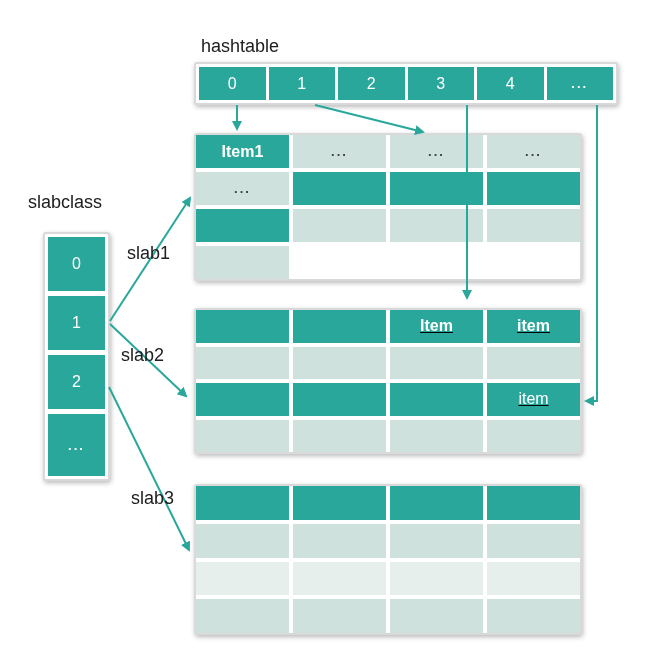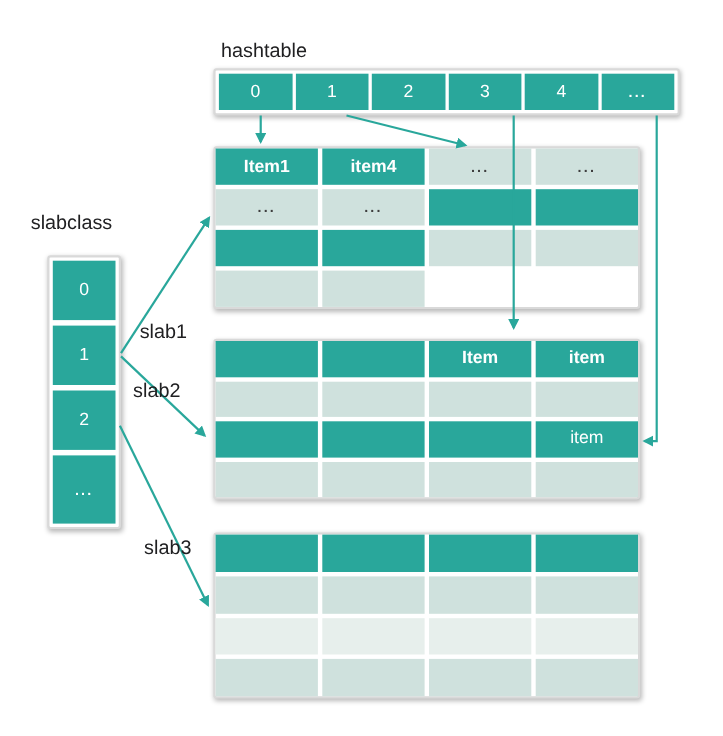--- a/index.html
+++ b/index.html
@@ -22,40 +22,40 @@
   #hashtable-box{left:194px;top:62px;width:424px;height:43px;display:flex;gap:3px;padding:3px;}
   #hashtable-box .cell{flex:1;}
 
   #slabclass-box{left:43px;top:232px;width:67px;height:249px;display:flex;flex-direction:column;gap:5px;padding:3px;}
   #slabclass-box .cell{height:54px;flex:0 0 auto;}
   #slabclass-box .cell:last-child{flex:1;}
 
   .slab{left:194px;width:388px;display:grid;grid-template-columns:repeat(4,1fr);
         grid-auto-rows:1fr;gap:4px;padding:0;}
   #slab1{top:133px;height:148px;}
-  #slab2{top:308px;height:146px;}
+  #slab2{top:308px;height:146px;text-decoration:underline;}
   #slab3{top:484px;height:151px;}
 
   .cell{display:flex;align-items:center;justify-content:center;font-size:16px;box-sizing:border-box;}
   .teal{background:var(--teal);color:#ffffff;}
   .light{background:var(--light);color:#3e3e3e;}
   .lighter{background:var(--lighter);color:#3e3e3e;}
   .hdr{font-weight:600;}
   .dots{font-size:13px;font-weight:700;letter-spacing:2px;}
 
   #arrows{position:absolute;left:0;top:0;z-index:5;pointer-events:none;}
 </style>
 </head>
 <body>
 
 <div class="canvas">
 
   <div class="label" style="left:201px;top:36px;">hashtable</div>
   <div class="label" style="left:28px;top:192px;">slabclass</div>
-  <div class="label" style="left:127px;top:243px;margin-top:48px;">slab1</div>
+  <div class="label" style="left:127px;top:243px;">slab1</div>
   <div class="label" style="left:121px;top:345px;">slab2</div>
   <div class="label" style="left:131px;top:464px;margin-top:24px;">slab3</div>
 
   <div class="box" id="hashtable-box">
       <div class="cell teal">0</div>
       <div class="cell teal">1</div>
       <div class="cell teal">2</div>
       <div class="cell teal">3</div>
       <div class="cell teal">4</div>
       <div class="cell teal dots">...</div>
@@ -63,21 +63,20 @@
 
   <div class="box" id="slabclass-box">
       <div class="cell teal">0</div>
       <div class="cell teal">1</div>
       <div class="cell teal">2</div>
       <div class="cell teal dots">...</div>
     </div>
 
   <div class="box slab" id="slab1">
       <div class="cell teal hdr">Item1</div>
-      <div class="cell teal hdr">item4</div>
       <div class="cell light dots">...</div>
       <div class="cell light dots">...</div>
       <div class="cell light dots">...</div>
       <div class="cell light dots">...</div>
       <div class="cell teal"></div>
       <div class="cell teal"></div>
       <div class="cell teal"></div>
       <div class="cell teal"></div>
       <div class="cell light"></div>
       <div class="cell light"></div>

